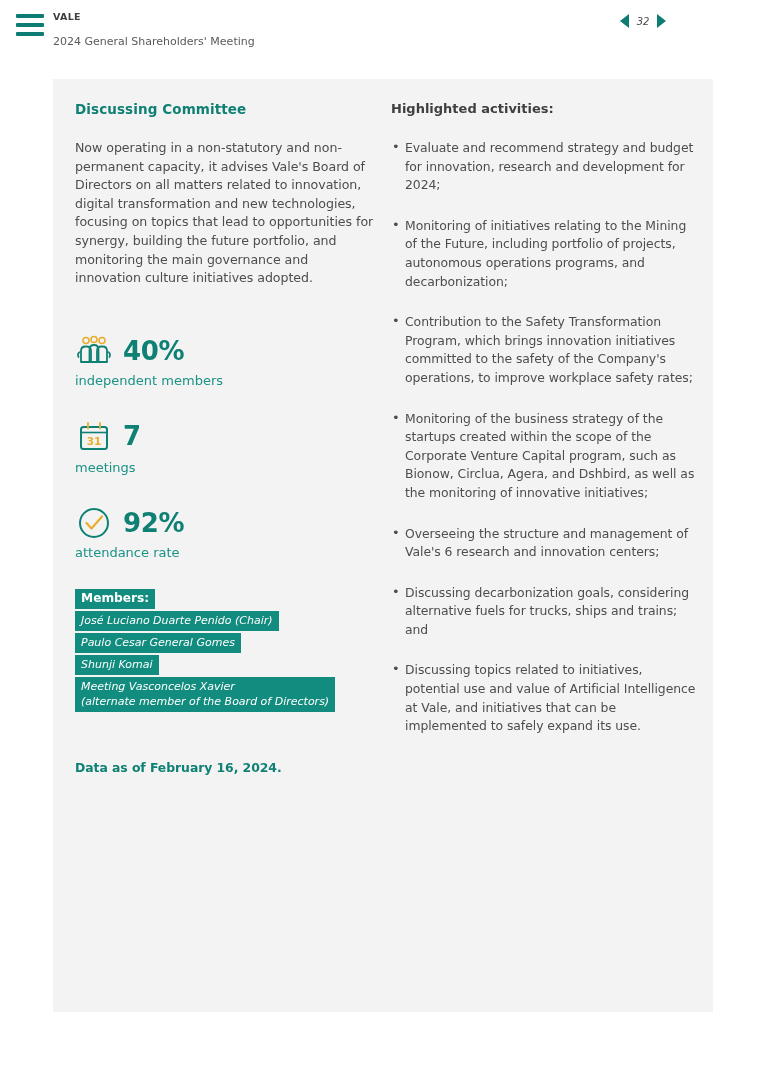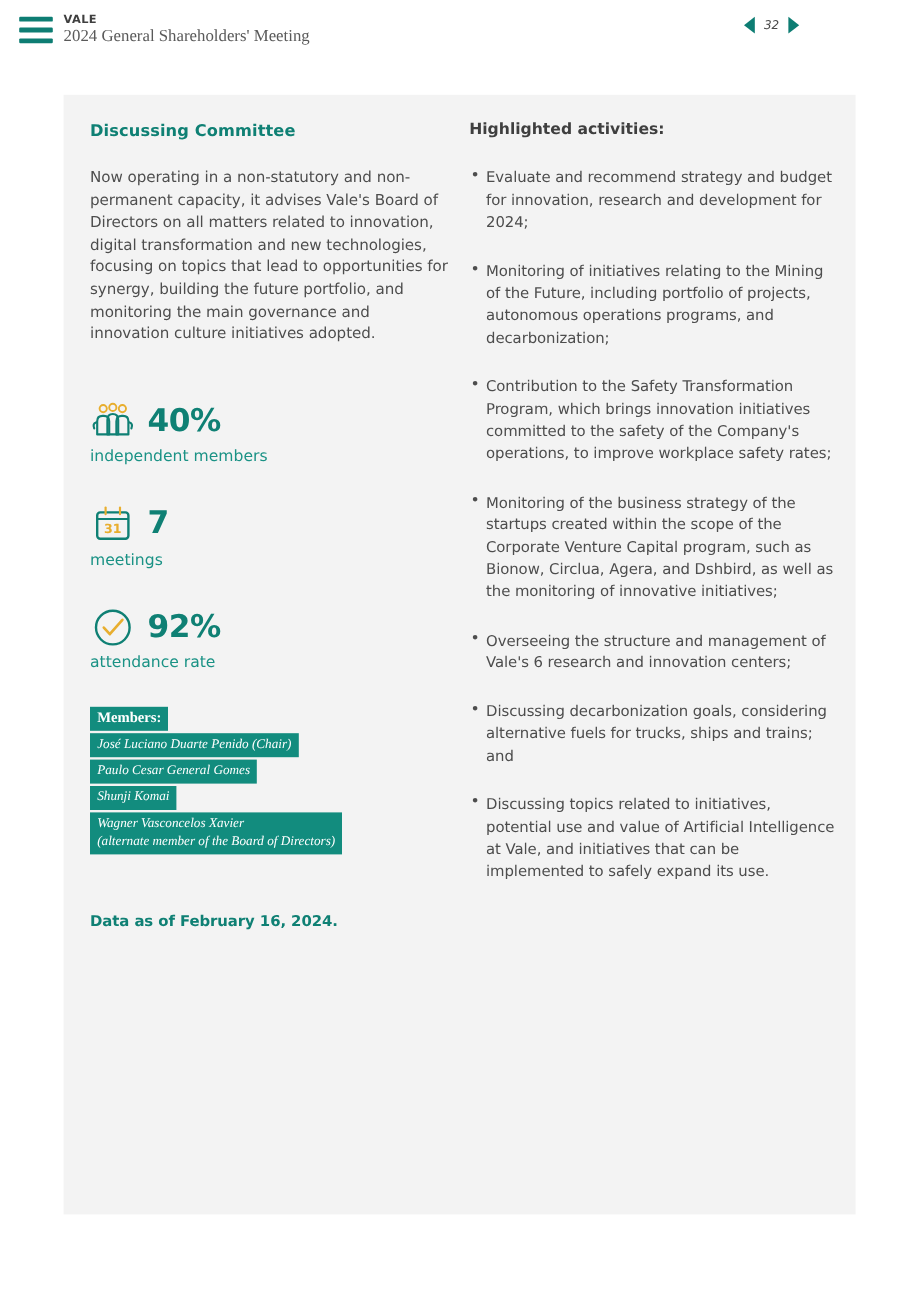--- a/index.html
+++ b/index.html
@@ -45,25 +45,24 @@
     left: 53px; top: 11px;
   }
   .brand-title {
     font-size: 9.5px;
     font-weight: bold;
     color: #3f3f3f;
     letter-spacing: 0.3px;
     line-height: 12px;
   }
   .brand-sub {
-    font-size: 14px;
+    font-size: 11px;
     color: #5a5a5a;
     line-height: 13px;
-    margin-top: 1px;
-    font-family: Liberation Serif, serif;
+    margin-top: 12px;
   }
   .pager {
     position: absolute;
     right: 14px; top: 14px;
     display: flex;
     align-items: center;
     gap: 7px;
   }
   .pager-arrow {
     width: 0; height: 0;
@@ -157,21 +156,20 @@
     font-size: 13px;
     color: #1a9285;
     line-height: 16px;
     margin-top: 3px;
   }
   .stat.meetings .stat-label { margin-top: 5px; }
 
   
   .members {
     margin-top: 20px;
-    font-family: Liberation Serif, serif;
   }
   .members-heading,
   .member-item {
     display: table;
     background: #128C7E;
     color: #ffffff;
     padding: 2px 6px 3px 6px;
     margin-bottom: 2px;
     line-height: 15px;
   }
@@ -310,21 +308,21 @@
 
     </div>
 
     <div class="members">
       <div class="members-heading">Members:</div>
 
       <div class="member-item">José Luciano Duarte Penido (Chair)</div>
       <div class="member-item">Paulo Cesar General Gomes</div>
       <div class="member-item">Shunji Komai</div>
       <div class="member-item">
-        <span>Wagner Vasconcelos Xavier</span>
+        <span>Meeting Vasconcelos Xavier</span>
         <span class="member-sub">(alternate member of the Board of Directors)</span>
       </div>
     </div>
 
     <div class="data-note">Data as of February 16, 2024.</div>
 
   </div>
 
   <div class="col-right">
 

